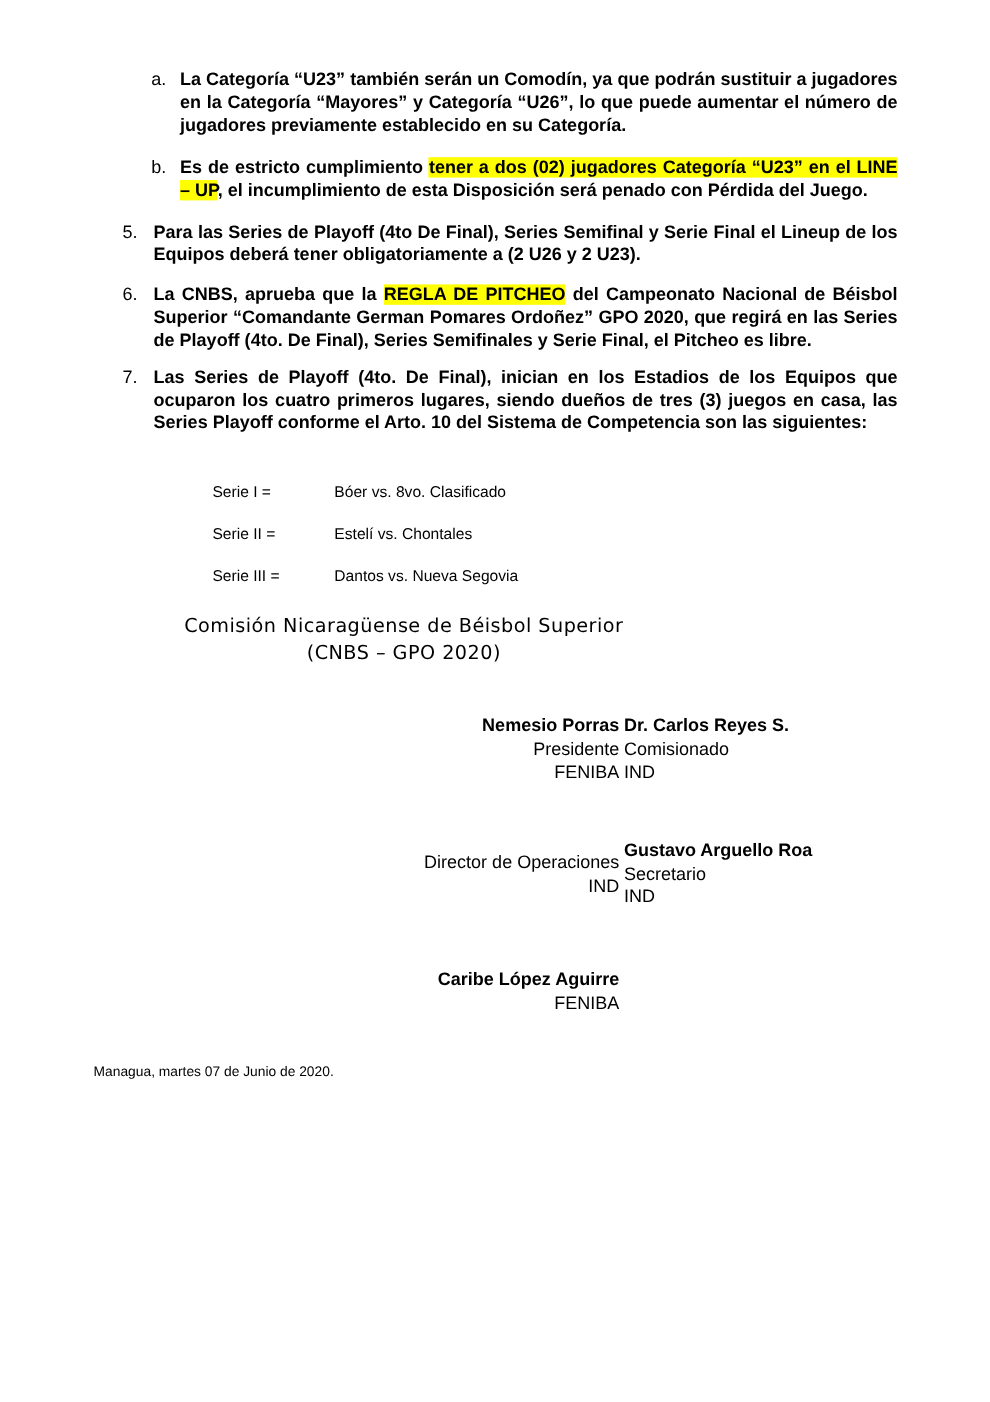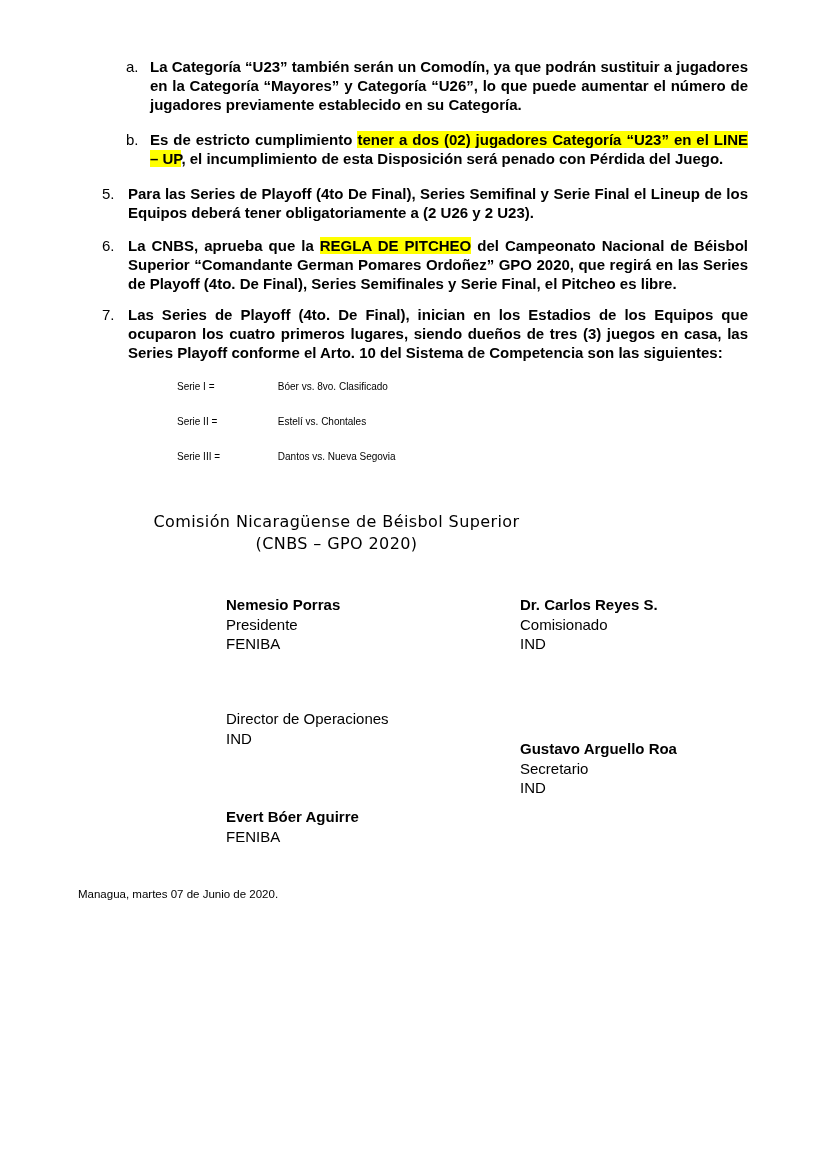--- a/index.html
+++ b/index.html
@@ -28,44 +28,45 @@
     text-align: left;
   }
   .para.lettered .marker { left: -24px; }
   .para.numbered .marker { left: -26px; }
   .seg-regular { font-weight: bold; }
   .seg-bold { font-weight: bold; }
   .seg-bold-highlight { font-weight: bold; background: #ffff00; }
   .series-row {
     position: absolute;
     left: 177px;
-    font-size: 10px;
+    font-size: 13px;
     line-height: 19px;
     white-space: nowrap;
+    margin-top: 23px;
   }
   .series-label { display: inline-block; width: 98px; }
   .series-value { display: inline-block; }
   .doc-title {
     position: absolute;
     top: 511px; left: 0;
     width: 673px;
     text-align: center;
     font-family: "DejaVu Sans", sans-serif;
     font-size: 16px;
     line-height: 22px;
     letter-spacing: 0.4px;
   }
   .sig-col {
     position: absolute;
     width: 290px;
     font-size: 15px;
     line-height: 19.5px;
   }
   .sig-col .sig-name { font-weight: bold; }
-  .sig-left { left: 226px; }
+  .sig-left { left: 226px; text-align: right; }
   .sig-right { left: 520px; }
   .footer-dateline {
     position: absolute;
     top: 887px; left: 78px;
     font-size: 11.5px;
     line-height: 14px;
   }
 </style>
 </head>
 <body>
@@ -123,26 +124,26 @@
   <div class="sig-col sig-right" style="top:595px">
     <div class="sig-name">Dr. Carlos Reyes S.</div>
     <div class="sig-role">Comisionado</div>
     <div class="sig-org">IND</div>
   </div>
 
   <div class="sig-col sig-left" style="top:709px">
     <div class="sig-role">Director de Operaciones</div>
     <div class="sig-org">IND</div>
   </div>
-  <div class="sig-col sig-right" style="top:739px">
+  <div class="sig-col sig-right" style="top:699px">
     <div class="sig-name">Gustavo Arguello Roa</div>
     <div class="sig-role">Secretario</div>
     <div class="sig-org">IND</div>
   </div>
 
   <div class="sig-col sig-left" style="top:807px">
-    <div class="sig-name">Evert Bóer Aguirre</div>
+    <div class="sig-name">Caribe López Aguirre</div>
     <div class="sig-org">FENIBA</div>
   </div>
 
   <div class="footer-dateline">Managua, martes 07 de Junio de 2020.</div>
 
 </div>
 
 </body></html>

